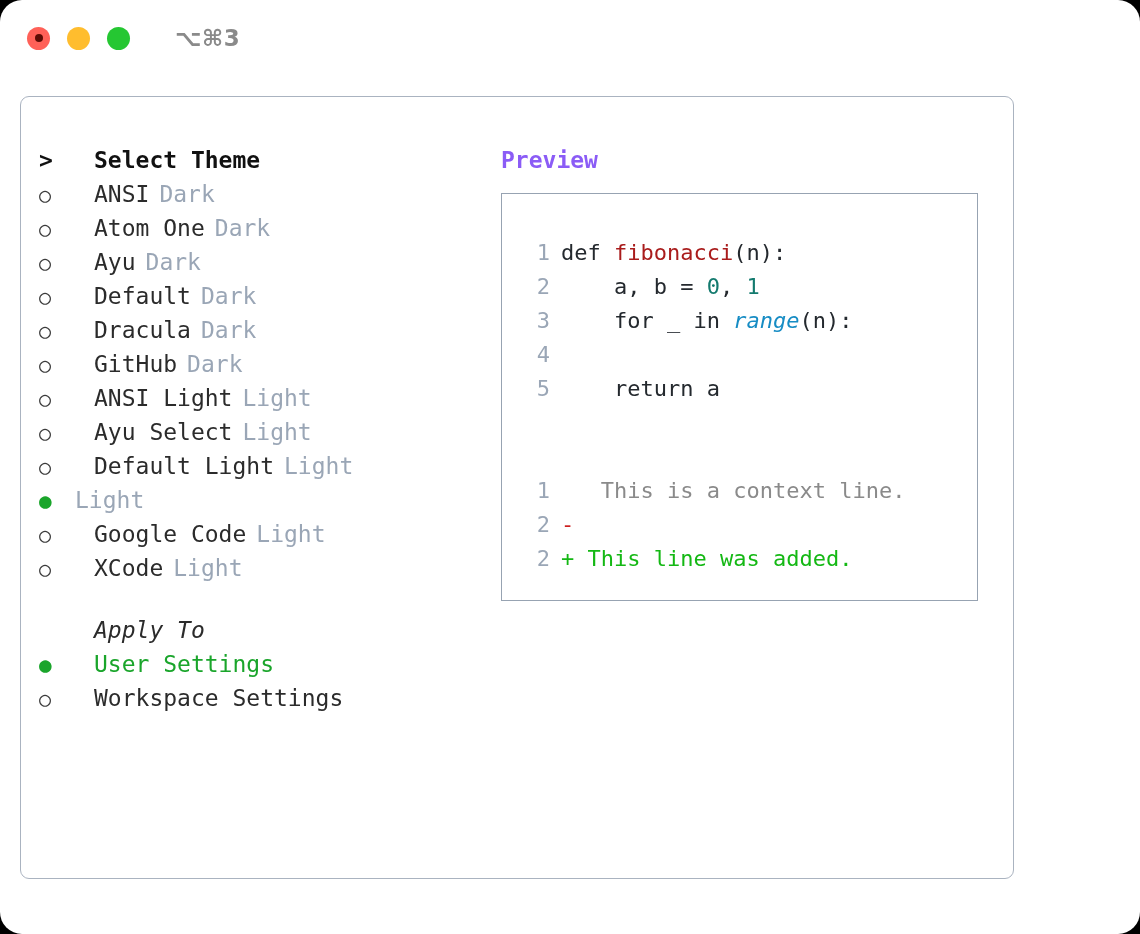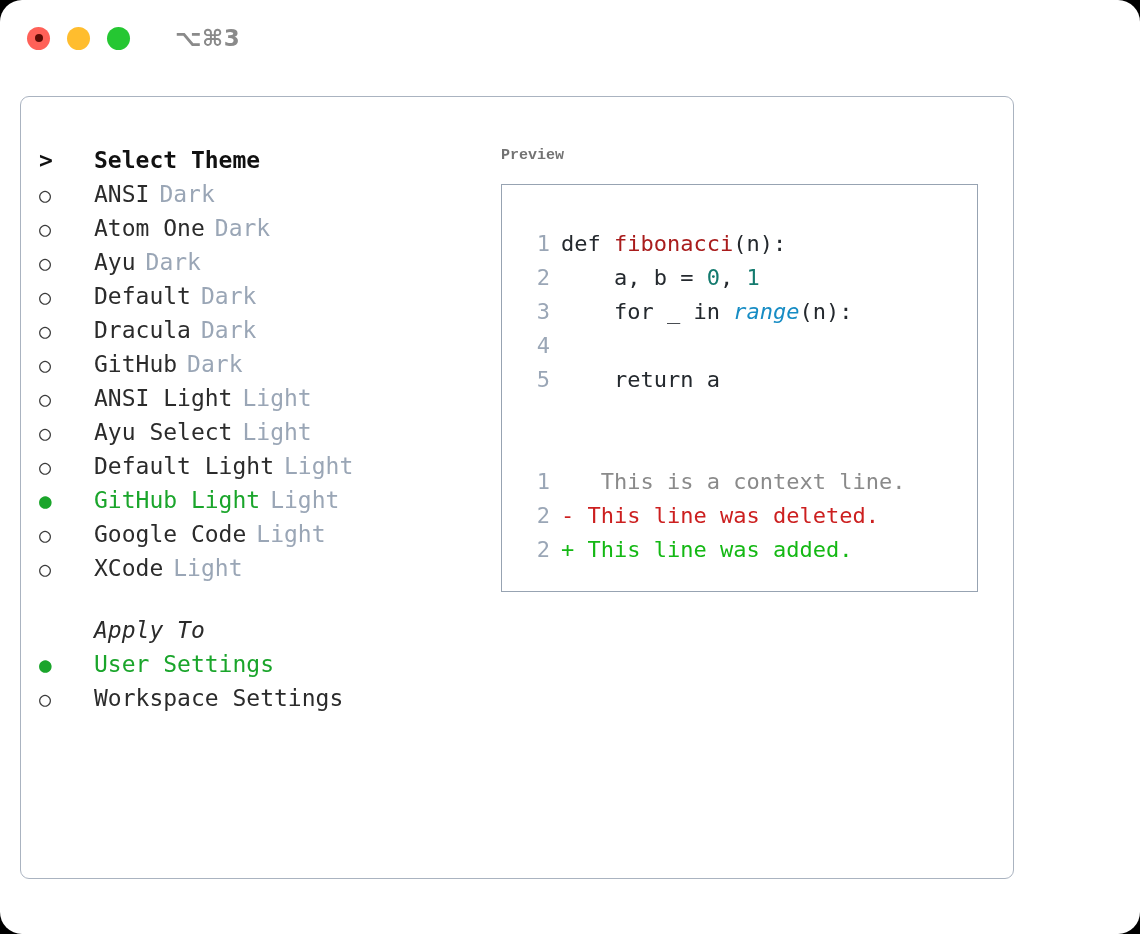--- a/index.html
+++ b/index.html
@@ -124,25 +124,24 @@
   }
 
   
   #right-col {
     position: absolute;
     left: 480px;
     top: 50px;
     width: 500px;
   }
   #preview-title {
-    font-size: 15px;
+    font-size: 23px;
     font-weight: 700;
-    color: #737373;
+    color: #8b5cf6;
     margin-bottom: 20px;
-    font-family: Liberation Mono, monospace;
   }
   #preview-panel {
     width: 477px;
     height: 408px;
     border: 1.5px solid #97a3b2;
     box-sizing: border-box;
     background: #ffffff;
     padding: 46px 0 0 22px;
   }
   .code-line {
@@ -242,21 +241,20 @@
       </div>
 
       <div class="row">
         <span class="bullet">○</span>
         <span class="name">Default Light</span>
         <span class="variant">Light</span>
       </div>
 
       <div class="row">
         <span class="bullet sel">●</span>
-        <span class="name sel">GitHub Light</span>
         <span class="variant">Light</span>
       </div>
 
       <div class="row">
         <span class="bullet">○</span>
         <span class="name">Google Code</span>
         <span class="variant">Light</span>
       </div>
 
       <div class="row">
@@ -323,21 +321,20 @@
 
         <div class="code-line">
           <span class="lnum">1</span>
           <span class="d-ctx"> </span>
           <span class="d-ctx">  This is a context line.</span>
         </div>
 
         <div class="code-line">
           <span class="lnum">2</span>
           <span class="d-del">-</span>
-          <span class="d-del"> This line was deleted.</span>
         </div>
 
         <div class="code-line">
           <span class="lnum">2</span>
           <span class="d-add">+</span>
           <span class="d-add"> This line was added.</span>
         </div>
 
       </div>
     </div>

